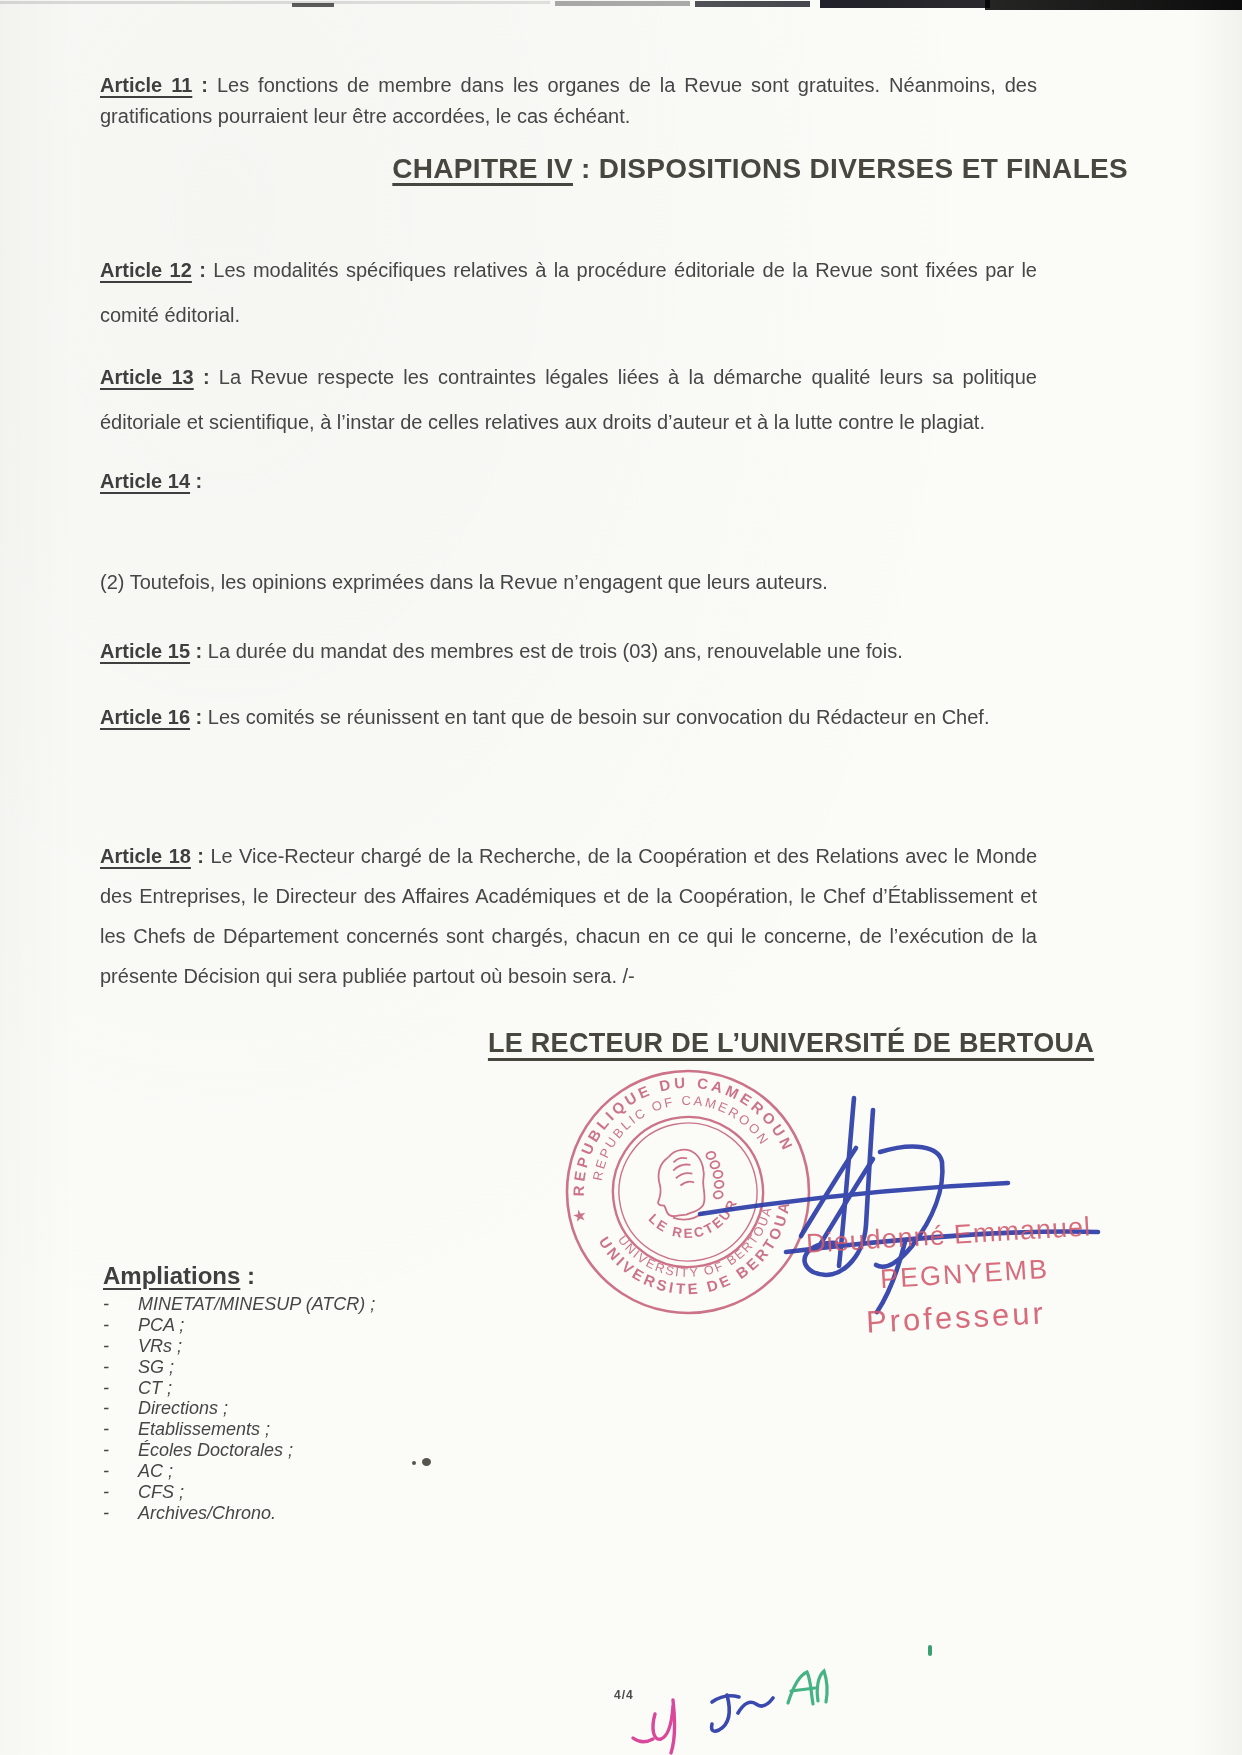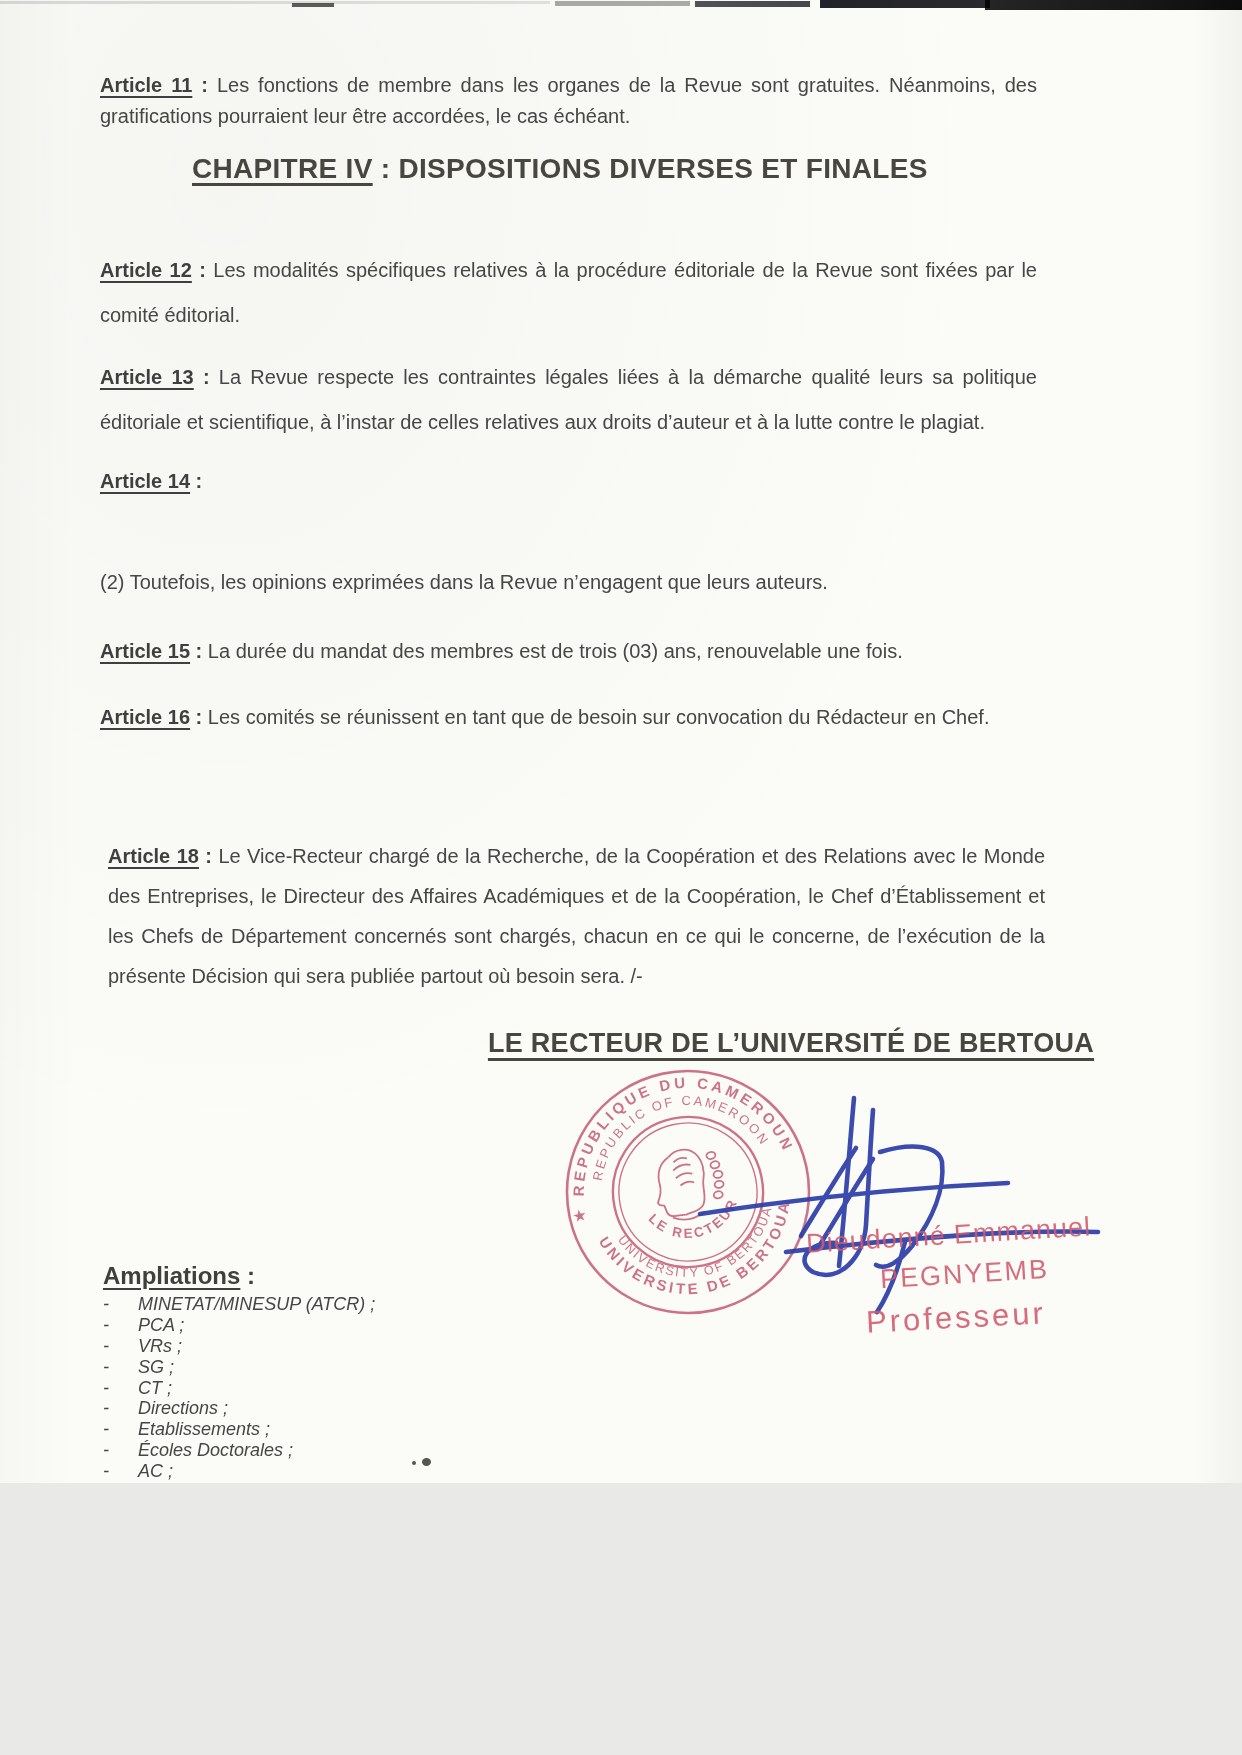--- a/index.html
+++ b/index.html
@@ -1,41 +1,41 @@
 <!DOCTYPE html>
 <html><head>
 <meta charset="utf-8">
 <style>
   html,body{margin:0;padding:0;background:#e9e9e7;}
   #page{
-    position:relative;width:1242px;height:1483px;margin:0 auto;
+    position:relative;width:1242px;height:1755px;margin:0 auto;
     background:
       radial-gradient(ellipse at 18% 12%, rgba(0,0,0,0.025), rgba(0,0,0,0) 55%),
       linear-gradient(to right, rgba(0,0,0,0.02), rgba(0,0,0,0) 6%, rgba(0,0,0,0) 96%, rgba(0,0,0,0.04)),
       #fbfbf8;
     overflow:hidden;
     font-family:"Liberation Sans","DejaVu Sans",sans-serif;
     color:#454545;
   }
   .abs{position:absolute;}
   .para{
     left:100px;width:937px;font-size:20px;text-align:justify;color:#464646;
   }
   .lh31{line-height:31px;}
   .lh45{line-height:45px;}
-  .lh40{line-height:40px;margin-left:8px;}
+  .lh40{line-height:40px;}
   .art-label{
     font-weight:bold;color:#3f3f3f;
     text-decoration:underline;text-decoration-thickness:2px;text-underline-offset:4px;
   }
   .art-sep{font-weight:bold;color:#3f3f3f;}
   .heading{
     font-weight:bold;color:#47473f;letter-spacing:0.3px;white-space:nowrap;
   }
-  .chapter{left:192px;width:936px;font-size:28px;text-align:left;}
+  .chapter{left:192px;width:936px;font-size:28px;text-align:right;}
   .chapter .u{text-decoration:underline;text-decoration-thickness:3px;text-underline-offset:5px;}
   .recteur{left:323px;width:936px;font-size:27px;text-align:center;
     }
   .recteur .u{text-decoration:underline;text-decoration-thickness:3px;text-underline-offset:6px;}
   .amp-head{
     left:103px;font-size:24px;font-weight:bold;color:#3f3f3f;
   }
   .amp-head .u{text-decoration:underline;text-decoration-thickness:2px;text-underline-offset:4px;}
   .amp-list{left:103px;top:1294px;width:420px;font-style:italic;font-size:18px;color:#464646;}
   .amp-row{display:flex;height:20.9px;line-height:20.9px;}

